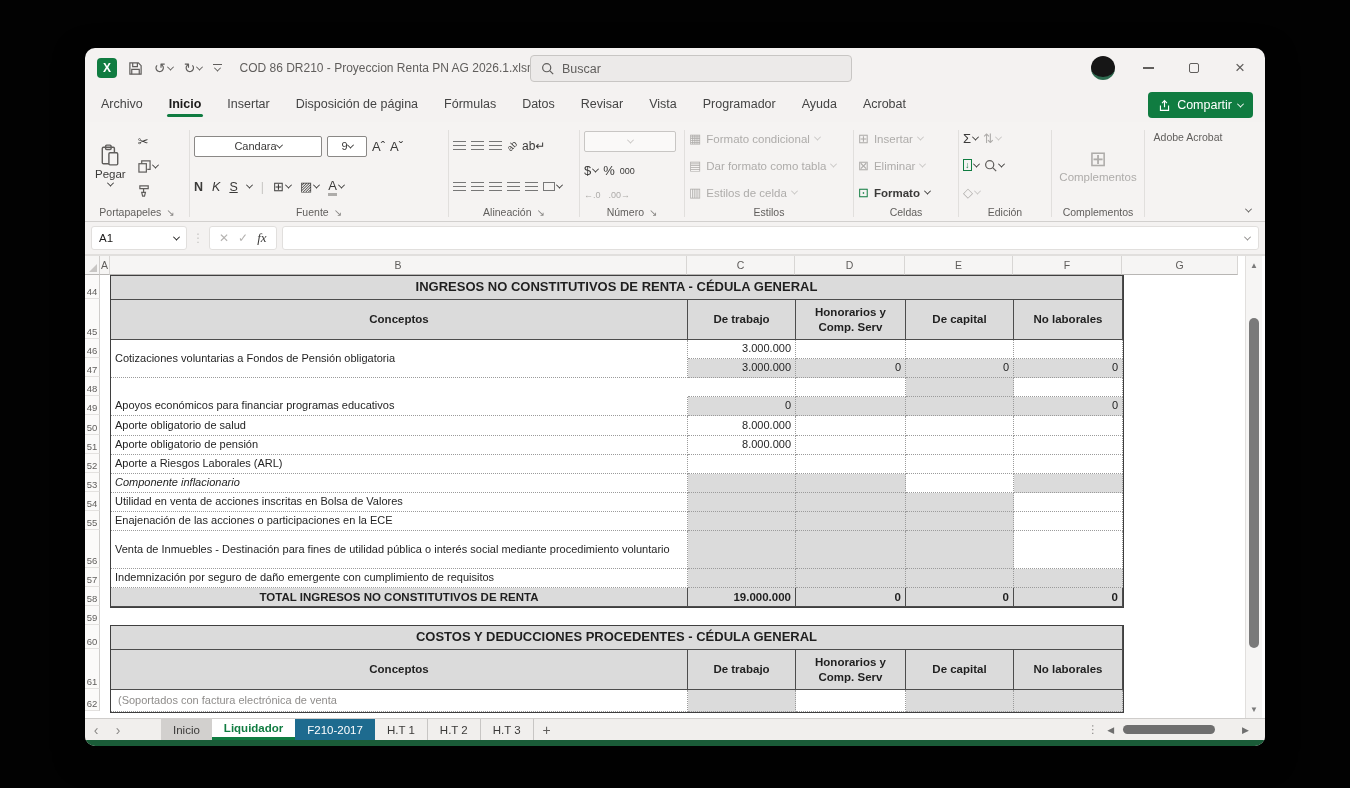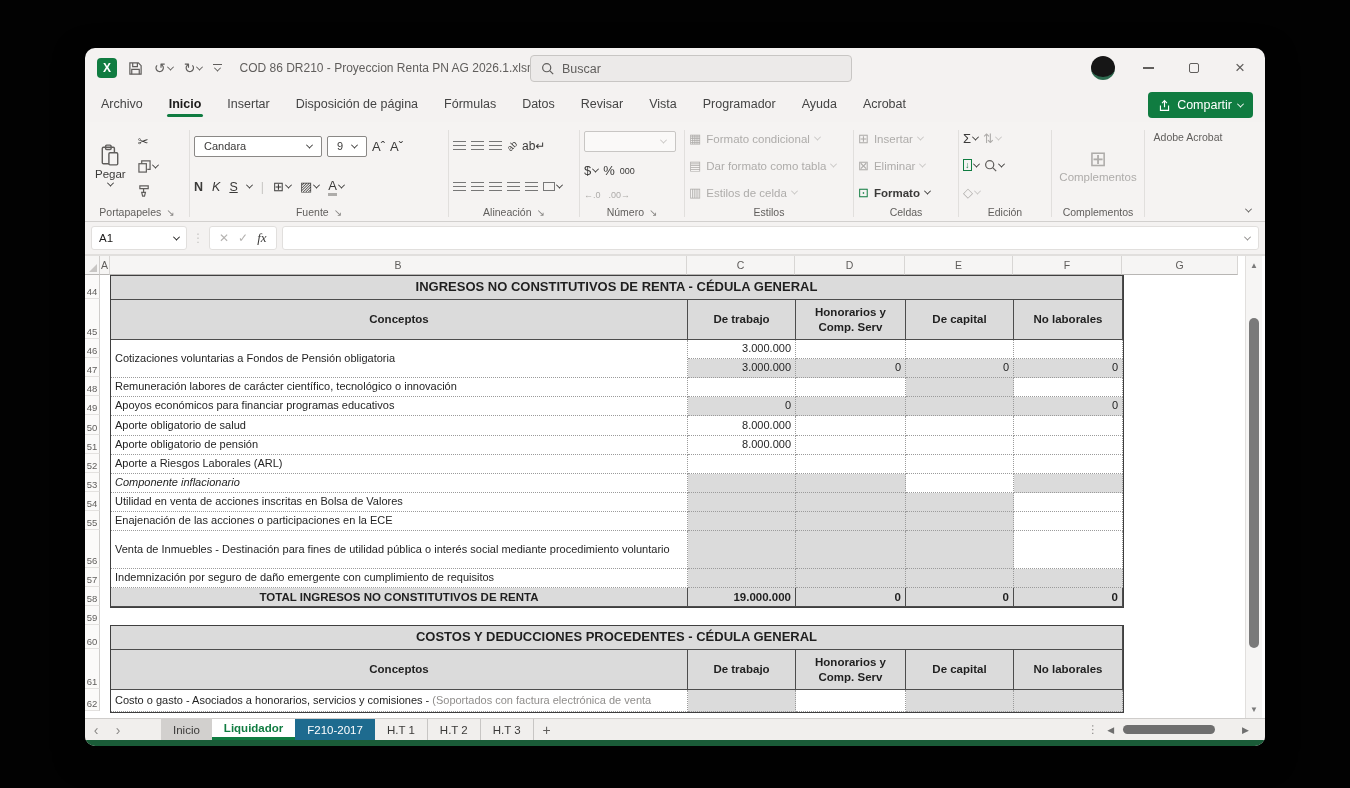--- a/index.html
+++ b/index.html
@@ -31,21 +31,21 @@
 
   
   .ribbon{height:100px;display:flex;border-bottom:1px solid #d2d0ce;background:#f5f3f2;padding-top:4px;position:relative;}
   .rgroup{display:flex;flex-direction:column;padding:2px 4px 0;}
   .rg-content{flex:1;display:flex;gap:6px;}
   .rg-label{height:18px;display:flex;align-items:center;justify-content:center;gap:5px;font-size:10.5px;color:#605e5c;}
   .rdiv{width:1px;background:#e1dfdd;margin:4px 0;}
   .bigbtn{display:flex;flex-direction:column;align-items:center;justify-content:center;gap:2px;font-size:11.5px;color:#3b3a39;padding:2px 6px;}
   .colstack{display:flex;flex-direction:column;justify-content:space-around;}
   .rowline{display:flex;align-items:center;gap:5px;}
-  .selbox{background:#fff;border:1px solid #8a8886;border-radius:2px;font-size:11px;color:#3b3a39;display:flex;align-items:center;justify-content:space-between;padding:1px 9px;height:21px;}
+  .selbox{background:#fff;border:1px solid #8a8886;border-radius:2px;font-size:11px;color:#3b3a39;display:flex;align-items:center;justify-content:center;padding:1px 9px;height:21px;}
   .selbox.dis{background:#faf9f8;border-color:#d2d0ce}
   .glyph{font-size:13px;color:#3b3a39;display:flex;align-items:center;gap:2px}
   .dis, .dis *{color:#aeacaa !important;border-color:#c8c6c4 !important}
   .ico-lines{display:inline-block;width:13px;height:10px;background:repeating-linear-gradient(to bottom,#777 0 1.4px,transparent 1.4px 4px);}
   .small-item{display:flex;align-items:center;gap:5px;font-size:11.5px;color:#3b3a39;height:20px;}
   .sq{font-size:13px}
   .launcher{font-size:10px;color:#8a8886}
   .nks{font-size:12.5px;color:#3b3a39;display:flex;gap:9px;align-items:center}
   .nks b{font-weight:bold}.nks i{font-style:italic}.nks u{text-decoration:underline}
   .collapse-chev{position:absolute;right:14px;bottom:8px;color:#605e5c}
@@ -497,23 +497,20 @@
             </div>
             <div class="cell bg-g ar" style="grid-area: 4 / 3;">
               <span>0</span>
             </div>
             <div class="cell bg-g ar" style="grid-area: 4 / 4;">
               <span>0</span>
             </div>
             <div class="cell bg-g ar" style="grid-area: 4 / 5;">
               <span>0</span>
             </div>
-            <div class="cell bg-w" style="grid-area: 5 / 1;">
-              <span>Remuneración labores de carácter científico, tecnológico o innovación</span>
-            </div>
             <div class="cell bg-w" style="grid-area: 5 / 2;"></div>
             <div class="cell bg-w" style="grid-area: 5 / 3;"></div>
             <div class="cell bg-g" style="grid-area: 5 / 4;"></div>
             <div class="cell bg-w" style="grid-area: 5 / 5;"></div>
             <div class="cell bg-w" style="grid-area: 6 / 1;">
               <span>Apoyos económicos para financiar programas educativos</span>
             </div>
             <div class="cell bg-g ar" style="grid-area: 6 / 2;">
               <span>0</span>
             </div>
@@ -611,21 +608,20 @@
             <div class="cell bg-g bold hdr ac" style="grid-area: 2 / 3;">
               <span>Honorarios y Comp. Serv</span>
             </div>
             <div class="cell bg-g bold hdr ac" style="grid-area: 2 / 4;">
               <span>De capital</span>
             </div>
             <div class="cell bg-g bold hdr ac" style="grid-area: 2 / 5;">
               <span>No laborales</span>
             </div>
             <div class="cell bg-w" style="grid-area: 3 / 1;">
-              <span>Costo o gasto - Asociados a honorarios, servicios y comisiones - </span>
               <span class="subtext">(Soportados con factura electrónica de venta</span>
             </div>
             <div class="cell bg-g" style="grid-area: 3 / 2;"></div>
             <div class="cell bg-w" style="grid-area: 3 / 3;"></div>
             <div class="cell bg-g" style="grid-area: 3 / 4;"></div>
             <div class="cell bg-g" style="grid-area: 3 / 5;"></div>
           </div>
         </div>
       <div class="vscroll">
         <div class="vs-arrow">▲</div>

